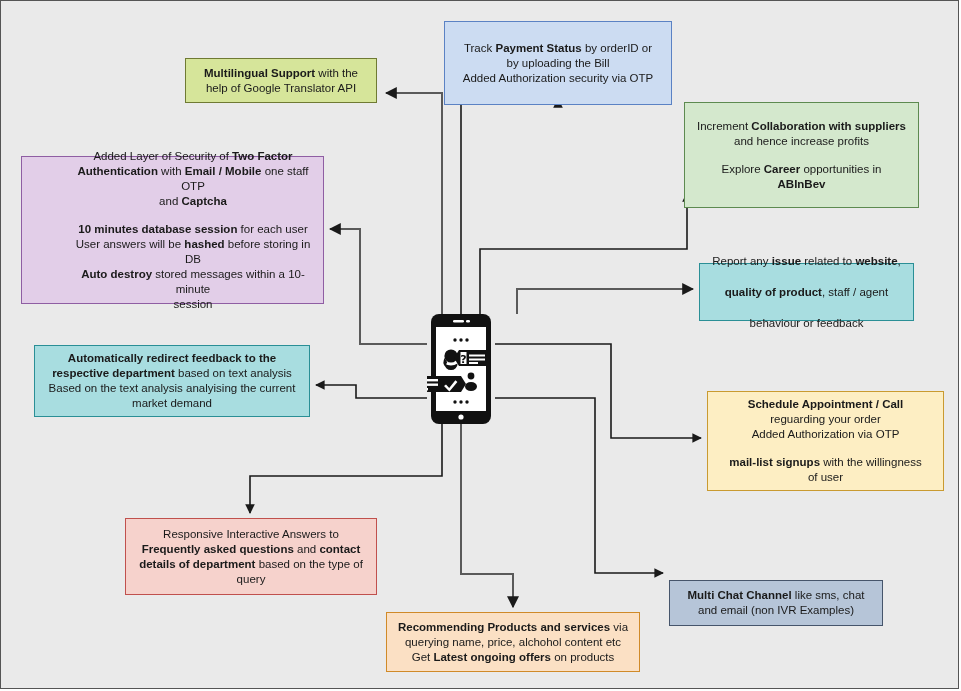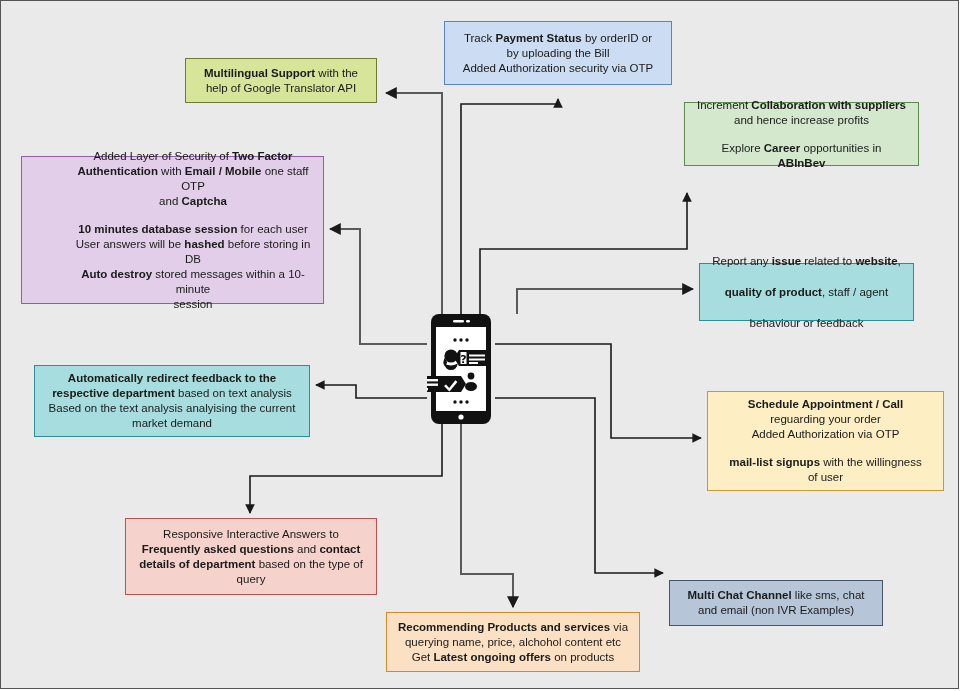--- a/index.html
+++ b/index.html
@@ -132,50 +132,50 @@
         <path d="M-16,62 L34,62 L39,70 L34,78 L-16,78 z"></path>
       </g>
       <rect x="-13" y="65" width="24" height="2.4" fill="#ffffff"></rect>
       <rect x="-13" y="69.5" width="24" height="2.4" fill="#ffffff"></rect>
       <rect x="-13" y="74" width="14" height="2.4" fill="#ffffff"></rect>
       <path d="M19,70.5 l3.2,3.4 l6.2,-7.6 l2.0,1.7 l-8.0,9.6 l-5.4,-5.6 z" fill="#ffffff"></path>
     </svg>
   </div>
 
   <div id="node-host">
-      <div class="node" style="left: 443px; top: 20px; width: 228px; height: 64px; background: rgb(204, 220, 242); border-color: rgb(91, 130, 196);">
+      <div class="node" style="left: 443px; top: 20px; width: 228px; height: 84px; background: rgb(204, 220, 242); border-color: rgb(91, 130, 196);">
         <p><span>Track </span><b>Payment Status</b><span> by orderID or</span></p>
         <p><span>by uploading the Bill</span></p>
         <p><span>Added Authorization security via OTP</span></p>
       </div>
       <div class="node" style="left: 184px; top: 57px; width: 192px; height: 45px; background: rgb(214, 229, 154); border-color: rgb(111, 122, 51); justify-content: center;">
         <p><b>Multilingual Support</b><span> with the</span></p>
         <p><span>help of Google Translator API</span></p>
       </div>
-      <div class="node" style="left: 683px; top: 101px; width: 235px; height: 64px; background: rgb(212, 232, 205); border-color: rgb(93, 138, 80);">
+      <div class="node" style="left: 683px; top: 101px; width: 235px; height: 106px; background: rgb(212, 232, 205); border-color: rgb(93, 138, 80);">
         <p><span>Increment </span><b>Collaboration with suppliers</b></p>
         <p><span>and hence increase profits</span></p>
         <p class="gap"><span>Explore </span><b>Career</b><span> opportunities in</span></p>
         <p><b>ABInBev</b></p>
       </div>
       <div class="node" style="left: 20px; top: 155px; width: 303px; height: 148px; background: rgb(226, 206, 232); border-color: rgb(143, 94, 163); padding-left: 48px;">
         <p><span>Added Layer of Security of </span><b>Two Factor</b></p>
         <p><b>Authentication</b><span> with </span><b>Email / Mobile</b><span> one staff OTP</span></p>
         <p><span>and </span><b>Captcha</b></p>
         <p class="gap"><b>10 minutes database session</b><span> for each user</span></p>
         <p><span>User answers will be </span><b>hashed</b><span> before storing in DB</span></p>
         <p><b>Auto destroy</b><span> stored messages within a 10-minute</span></p>
         <p><span>session</span></p>
       </div>
       <div class="node" style="left: 698px; top: 262px; width: 215px; height: 58px; background: rgb(168, 221, 224); border-color: rgb(42, 143, 150); gap: 16px;">
         <p><span>Report any </span><b>issue</b><span> related to </span><b>website</b><span>,</span></p>
         <p><b>quality of product</b><span>, staff / agent</span></p>
         <p><span>behaviour or feedback</span></p>
       </div>
-      <div class="node" style="left: 33px; top: 364px; width: 276px; height: 72px; background: rgb(168, 221, 224); border-color: rgb(42, 143, 150);">
+      <div class="node" style="left: 33px; top: 344px; width: 276px; height: 72px; background: rgb(168, 221, 224); border-color: rgb(42, 143, 150);">
         <p><b>Automatically redirect feedback to the</b></p>
         <p><b>respective department</b><span> based on text analysis</span></p>
         <p><span>Based on the text analysis analyising the current</span></p>
         <p><span>market demand</span></p>
       </div>
       <div class="node" style="left: 706px; top: 390px; width: 237px; height: 100px; background: rgb(253, 238, 195); border-color: rgb(201, 154, 48);">
         <p><b>Schedule Appointment / Call</b></p>
         <p><span>reguarding your order</span></p>
         <p><span>Added Authorization via OTP</span></p>
         <p class="gap"><b>mail-list signups</b><span> with the willingness</span></p>

